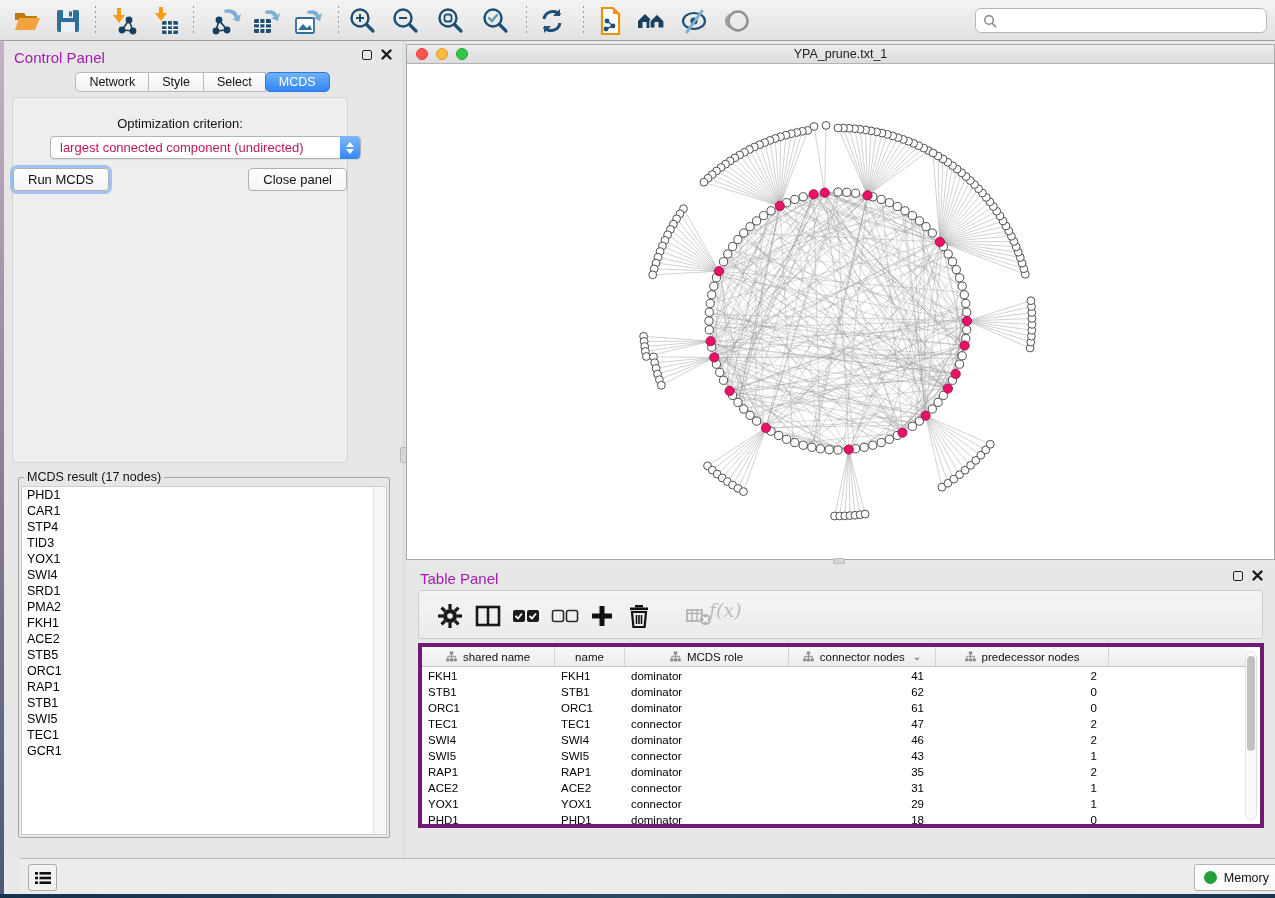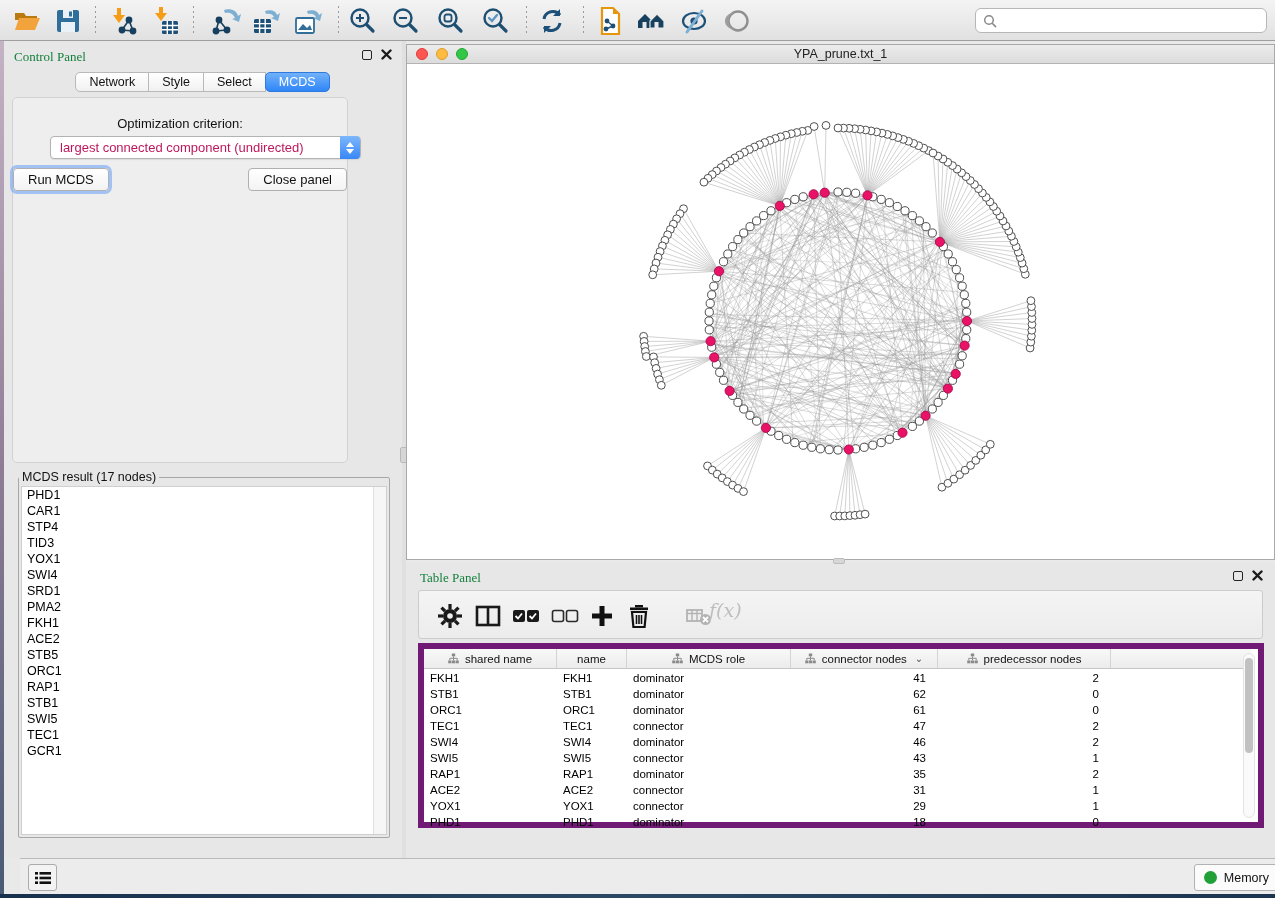--- a/index.html
+++ b/index.html
@@ -17,21 +17,21 @@
   .searchbox input { border:none; outline:none; flex:1; font-size:12px; background:transparent; height:100%; }
 
   
   .desk-left { position:absolute; left:0; top:41px; width:4px; height:853px;
     background:linear-gradient(#c4b3c4,#8e7d95,#4a5a74); }
   .desk-bottom { position:absolute; left:0; top:894px; width:1275px; height:4px;
     background:linear-gradient(90deg,#16304e,#2c4a66,#1b3550); }
 
   
   .cpanel { position:absolute; left:4px; top:41px; width:398px; height:817px; background:#e7e7e7; }
-  .panel-title { position:absolute; left:10px; top:8px; font-size:13px; color:#15803d;font-family:Liberation Serif, serif; }
+  .panel-title { position:absolute; left:10px; top:8px; font-size:15px; color:#a21caf; }
   .winbtns { position:absolute; top:8px; display:flex; gap:9px; align-items:center; }
   .cpanel .winbtns { right:10px; }
   .floatbox { width:10px; height:10px; border:1.6px solid #222; border-radius:2px; cursor:pointer; }
   .xicon { width:11px; height:11px; cursor:pointer; }
 
   .tabrow { position:absolute; left:0; top:31px; width:100%; display:flex; justify-content:center; }
   .tabrow .tab { font-size:12.5px; padding:2px 13px; height:20px; line-height:16px;
     background:linear-gradient(#ffffff,#f1f1f1); border:1px solid #b9b9b9; color:#111;
     cursor:pointer; margin-left:-1px; display:flex; align-items:center; }
   .tabrow .tab:first-child { border-radius:5px 0 0 5px; }
@@ -51,21 +51,21 @@
   .sel-step i { width:0; height:0; border-left:4px solid transparent; border-right:4px solid transparent; }
   .sel-step .up { border-bottom:5px solid #fff; }
   .sel-step .dn { border-top:5px solid #fff; }
   .btnrow { position:absolute; left:0; top:70px; width:100%; display:flex; justify-content:space-between; gap:22px; }
   .pushbtn { font-size:13px; height:23px; padding:0 14px; background:linear-gradient(#ffffff,#f3f3f3);
     border:1px solid #b0b0b0; border-radius:4px; color:#111; cursor:pointer; }
   .pushbtn.focused { border-color:#85acе8; box-shadow:0 0 0 3px rgba(120,170,246,.65); }
 
   .resultgroup { position:absolute; left:14px; top:429px; width:372px; height:368px;
     border:1px solid #a7a7a7; border-radius:2px; }
-  .resultgroup legend { font-size:12.5px; color:#111; padding:0 3px; }
+  .resultgroup legend { font-size:12.5px; color:#111; margin-left:5px; padding:0 3px; }
   .resultlist { position:absolute; left:2px; top:2px; right:2px; bottom:2px; background:#fff;
     border:1px solid #cfcfcf; overflow:hidden; }
   .resultlist .item { font-size:12.5px; line-height:16px; padding-left:5px; color:#000; cursor:default; }
   .resultlist .vtrack { position:absolute; right:0; top:0; width:13px; height:100%;
     background:#f6f6f6; border-left:1px solid #e0e0e0; }
 
   
   .vsplit { position:absolute; left:402px; top:41px; width:4px; height:817px; background:#e0e0e0; }
   .vsplit .grip { position:absolute; left:-2px; top:406px; width:8px; height:16px;
     background:#d6d6d6; border:1px solid #b9b9b9; border-radius:2px; cursor:col-resize; }
@@ -88,21 +88,21 @@
   
   .tpanel { position:absolute; left:406px; top:563px; width:869px; height:295px; background:#e7e7e7; }
   .tpanel .winbtns { right:12px; top:7px; }
   .ttoolbar { position:absolute; left:12px; top:27px; right:12px; height:49px;
     background:linear-gradient(#f4f4f4,#ececec); border:1px solid #cccccc; border-radius:3px; }
   .tt-icon { position:absolute; top:11px; width:28px; height:28px; cursor:pointer; }
   .fx { font-family:"DejaVu Serif","Liberation Serif",serif; font-style:italic; font-size:19px;
     color:#bdbdbd; cursor:default; }
 
   .dtable { position:absolute; left:12px; top:80px; right:11px; height:185px; background:#fff;
-    border:6px solid #701a75; }
+    border:4px solid #701a75; }
   .thead { position:absolute; left:0; top:0; width:827px; height:20px;
     background:linear-gradient(#f8f8f8,#ececec); border-bottom:1px solid #c6c6c6;
     display:grid; grid-template-columns:133px 70px 164px 147px 173px 1fr; }
   .thead .hc { display:flex; align-items:center; justify-content:center; gap:6px;
     font-size:11.5px; color:#111; border-right:1px solid #d4d4d4; cursor:pointer; position:relative; }
   .thead .hc:last-child { border-right:none; }
   .sortchev { font-size:10px; color:#555; margin-left:2px; }
   .tbody { position:absolute; left:0; top:21px; width:827px; }
   .trow { display:grid; grid-template-columns:133px 70px 164px 147px 173px 1fr; height:16px;
     font-size:11.5px; color:#000; cursor:default; }

